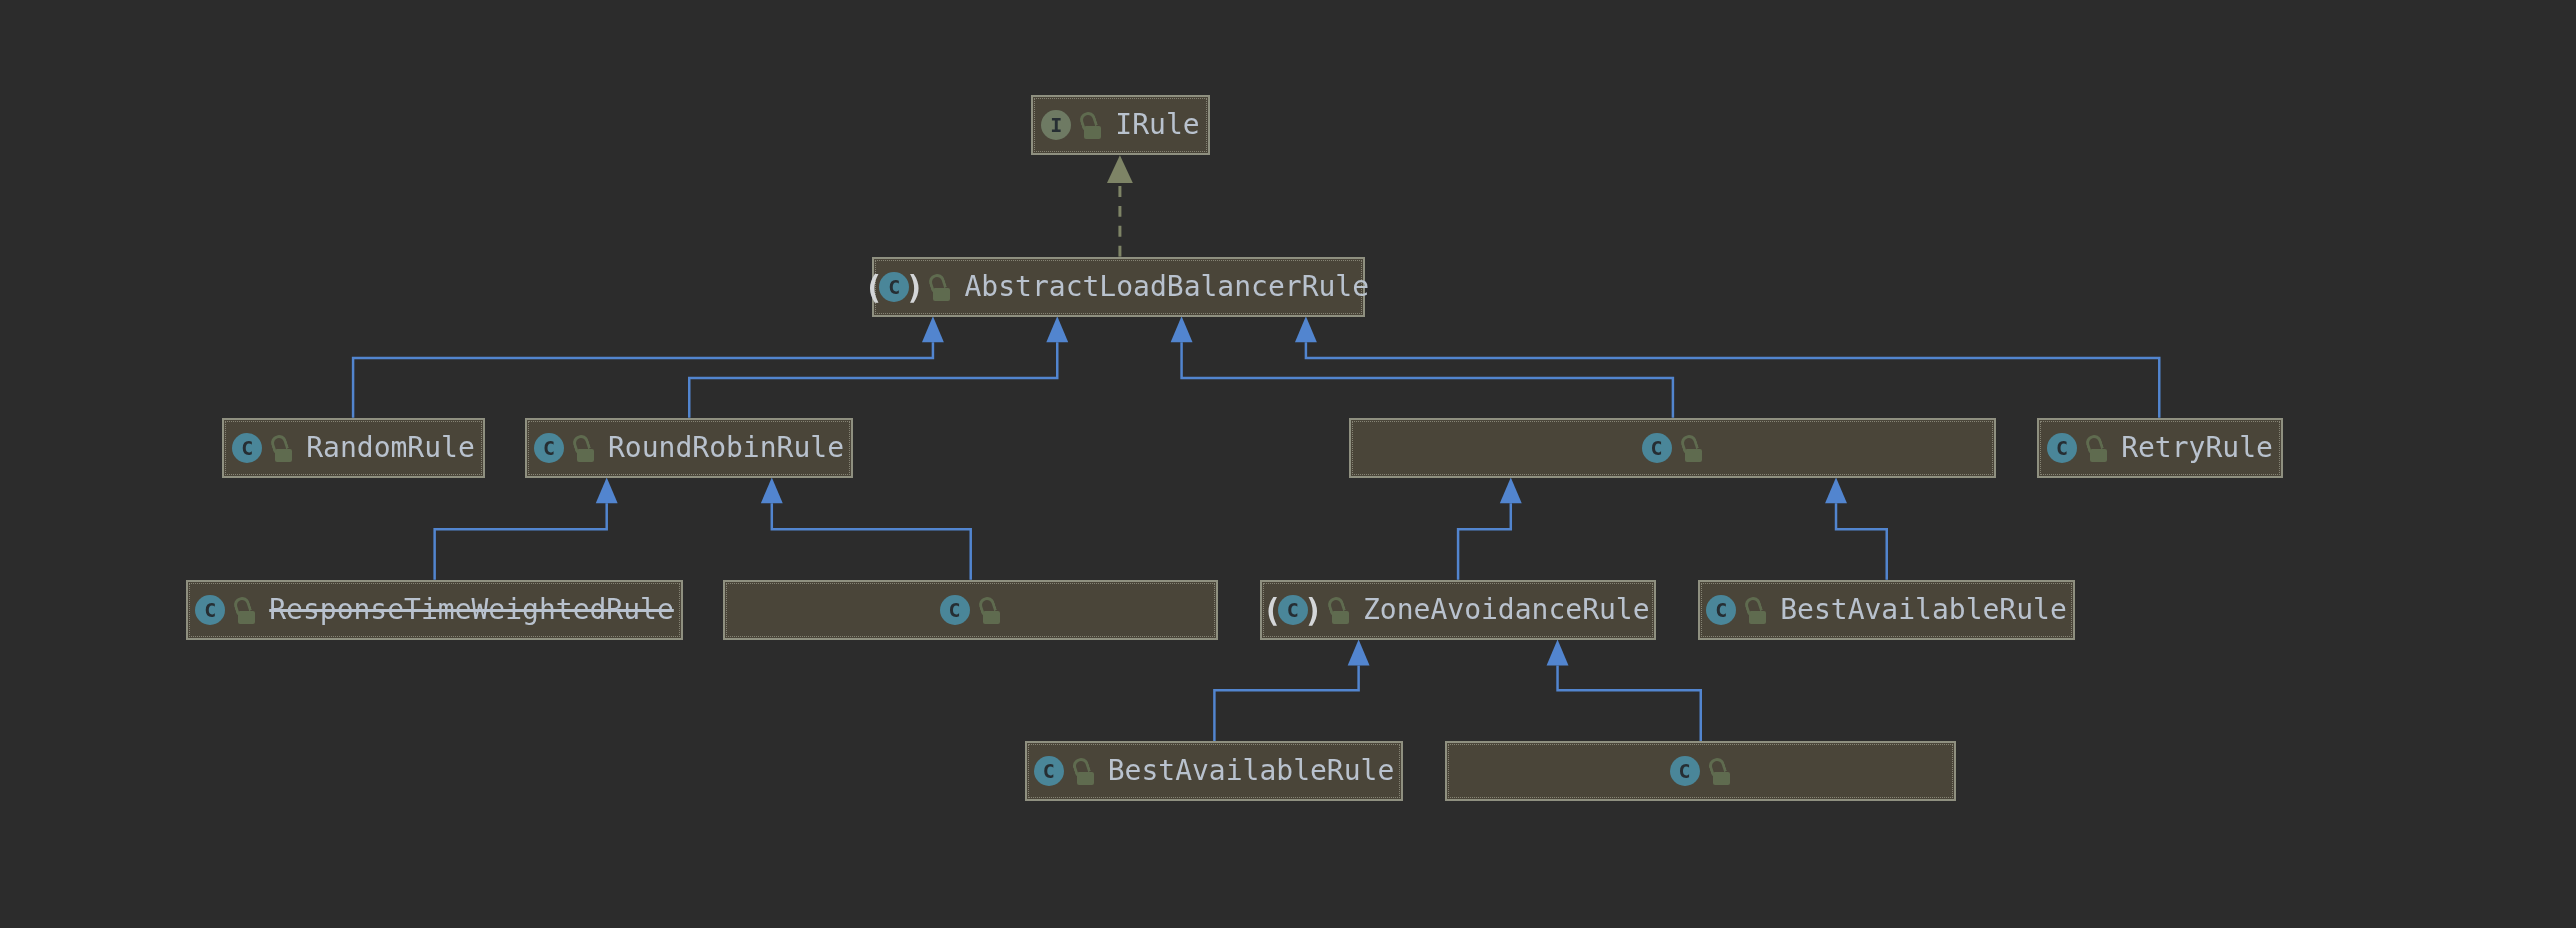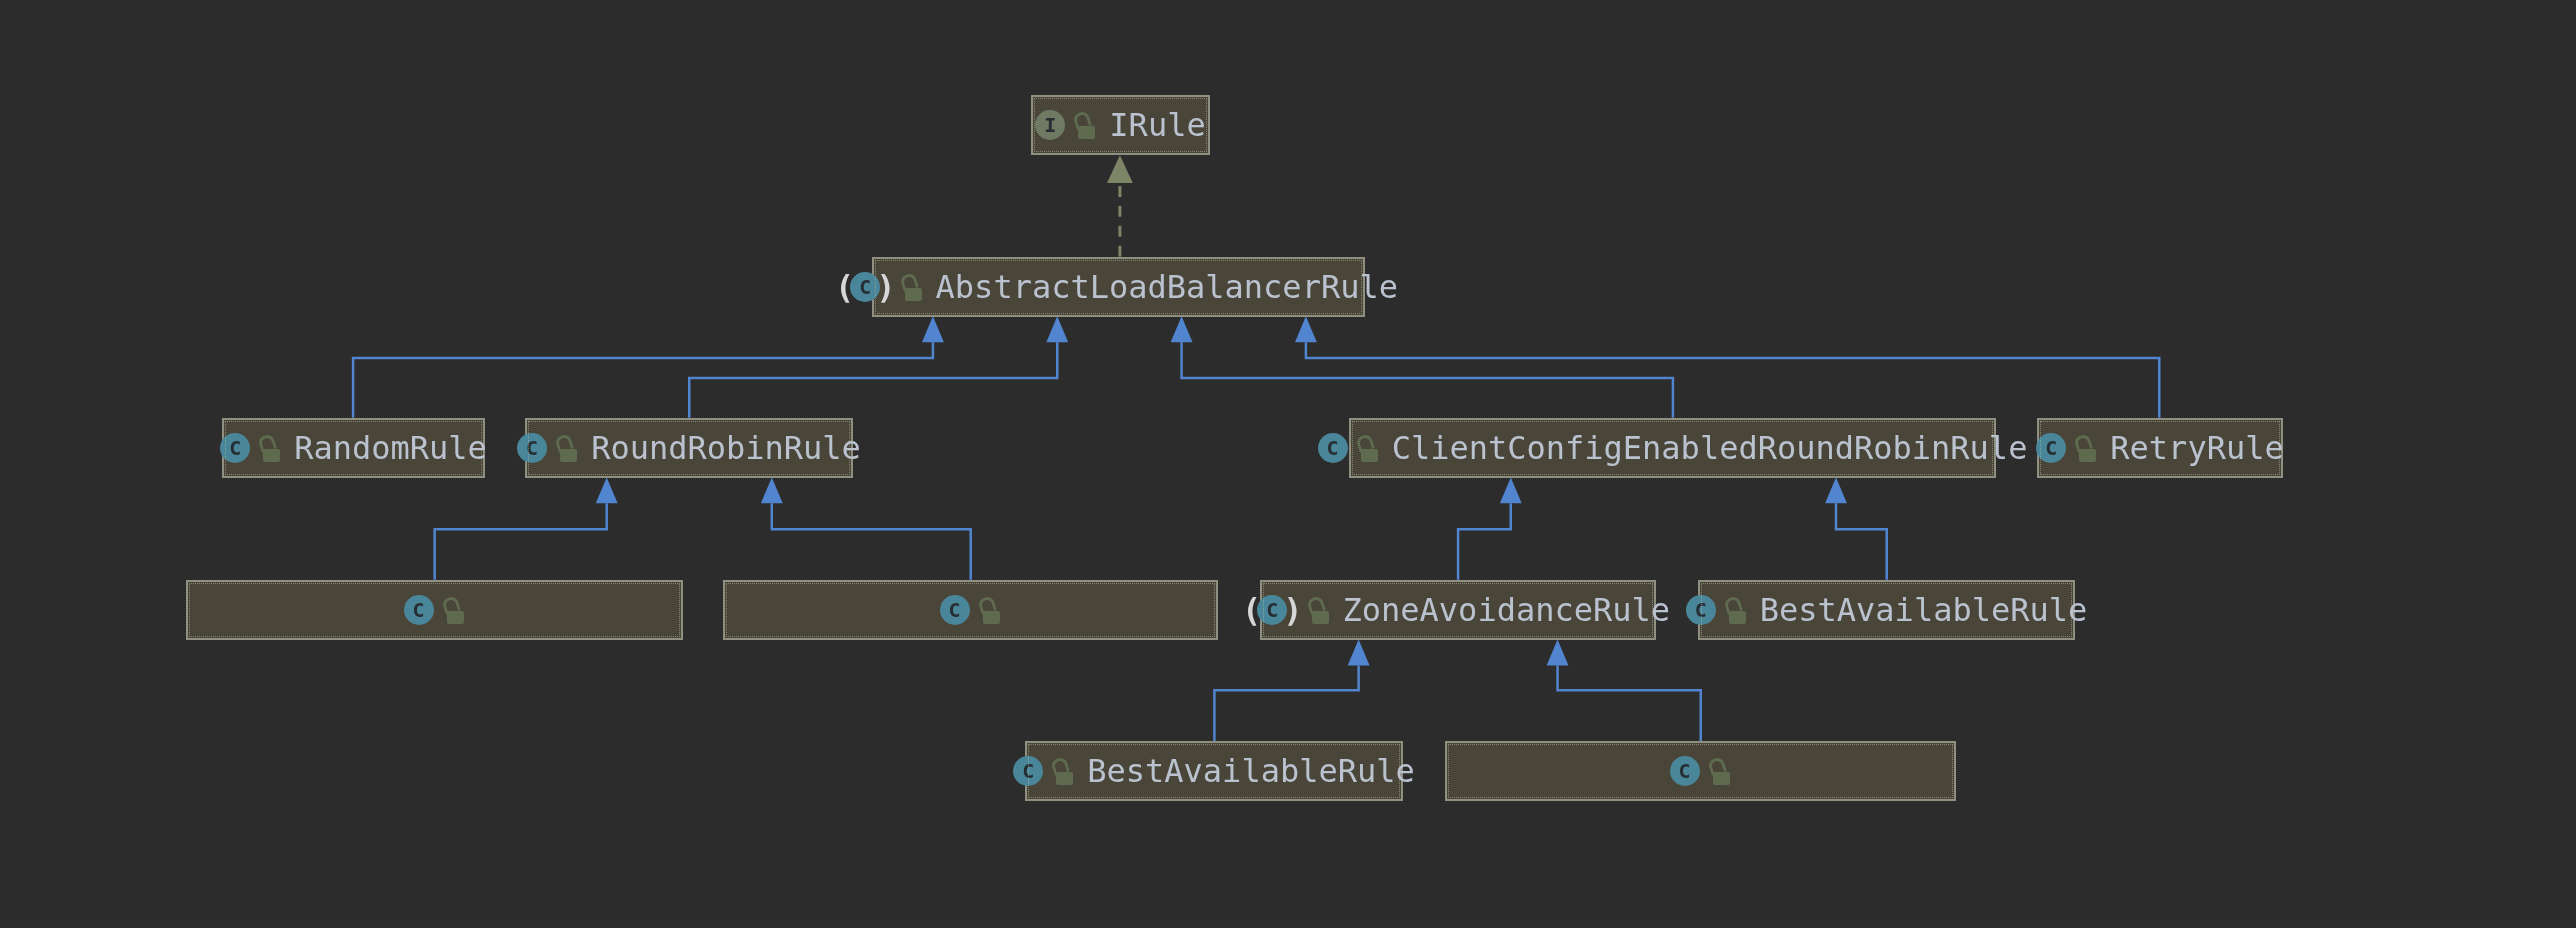--- a/index.html
+++ b/index.html
@@ -23,21 +23,21 @@
   .badge.abstract-class::before{content:"(";}
   .badge.abstract-class::after{content:")";}
   .badge.abstract-class::before,.badge.abstract-class::after{
         color:#d4d6d8;font-size:32px;line-height:30px;margin:0 -4px;font-weight:bold;}
   .lock{position:relative;width:20px;height:28px;flex:0 0 auto;}
   .lock::before{content:"";position:absolute;top:1px;left:-3px;width:10px;height:13px;
         border:3.5px solid var(--lock-olive,#5f6b4f);border-bottom:none;border-radius:8px 8px 0 0;
         transform:rotate(-18deg);}
   .lock::after{content:"";position:absolute;bottom:0;left:1px;width:17px;height:13px;
         background:var(--lock-olive,#5f6b4f);border-radius:2px;}
-  .label{font-size:32px;line-height:1;color:var(--label,#b9c2ce);white-space:nowrap;}
+  .label{font-size:28px;line-height:1;color:var(--label,#b9c2ce);white-space:nowrap;}
   .label.deprecated{text-decoration:line-through;text-decoration-thickness:2.5px;}
 </style>
 </head>
 <body>
 
 <div class="canvas" id="canvas" style="background: rgb(44, 44, 44);">
   <svg id="edge-layer" width="2576" height="929" viewBox="0 0 2590 934">
       <polyline points="1126,258 1126,182" class="implements"></polyline>
       <path d="M 1126 156 L 1113 184 L 1139 184 Z" class="implements-arrow"></path>
       <polyline points="355,420 355,360 938,360 938,344" class="extends"></polyline>
@@ -87,34 +87,34 @@
         <span class="circ">C</span>
       </span>
     <span class="lock"></span>
     <span class="label">RoundRobinRule</span>
   </div>
     <div class="node" style="left: 1349px; top: 418px; width: 647px; height: 60px;">
     <span class="badge class">
         <span class="circ">C</span>
       </span>
     <span class="lock"></span>
-    <span class="label">ClientConfigEnabledRoundRobinRule</span>
   </div>
     <div class="node" style="left: 2037px; top: 418px; width: 246px; height: 60px;">
     <span class="badge class">
         <span class="circ">C</span>
       </span>
     <span class="lock"></span>
     <span class="label">RetryRule</span>
   </div>
     <div class="node" style="left: 186px; top: 580px; width: 497px; height: 60px;">
     <span class="badge class">
         <span class="circ">C</span>
       </span>
     <span class="lock"></span>
+    <span class="label deprecated">ResponseTimeWeightedRule</span>
   </div>
     <div class="node" style="left: 723px; top: 580px; width: 495px; height: 60px;">
     <span class="badge class">
         <span class="circ">C</span>
       </span>
     <span class="lock"></span>
   </div>
     <div class="node" style="left: 1260px; top: 580px; width: 396px; height: 60px;">
     <span class="badge abstract-class">
         <span class="circ">C</span>

